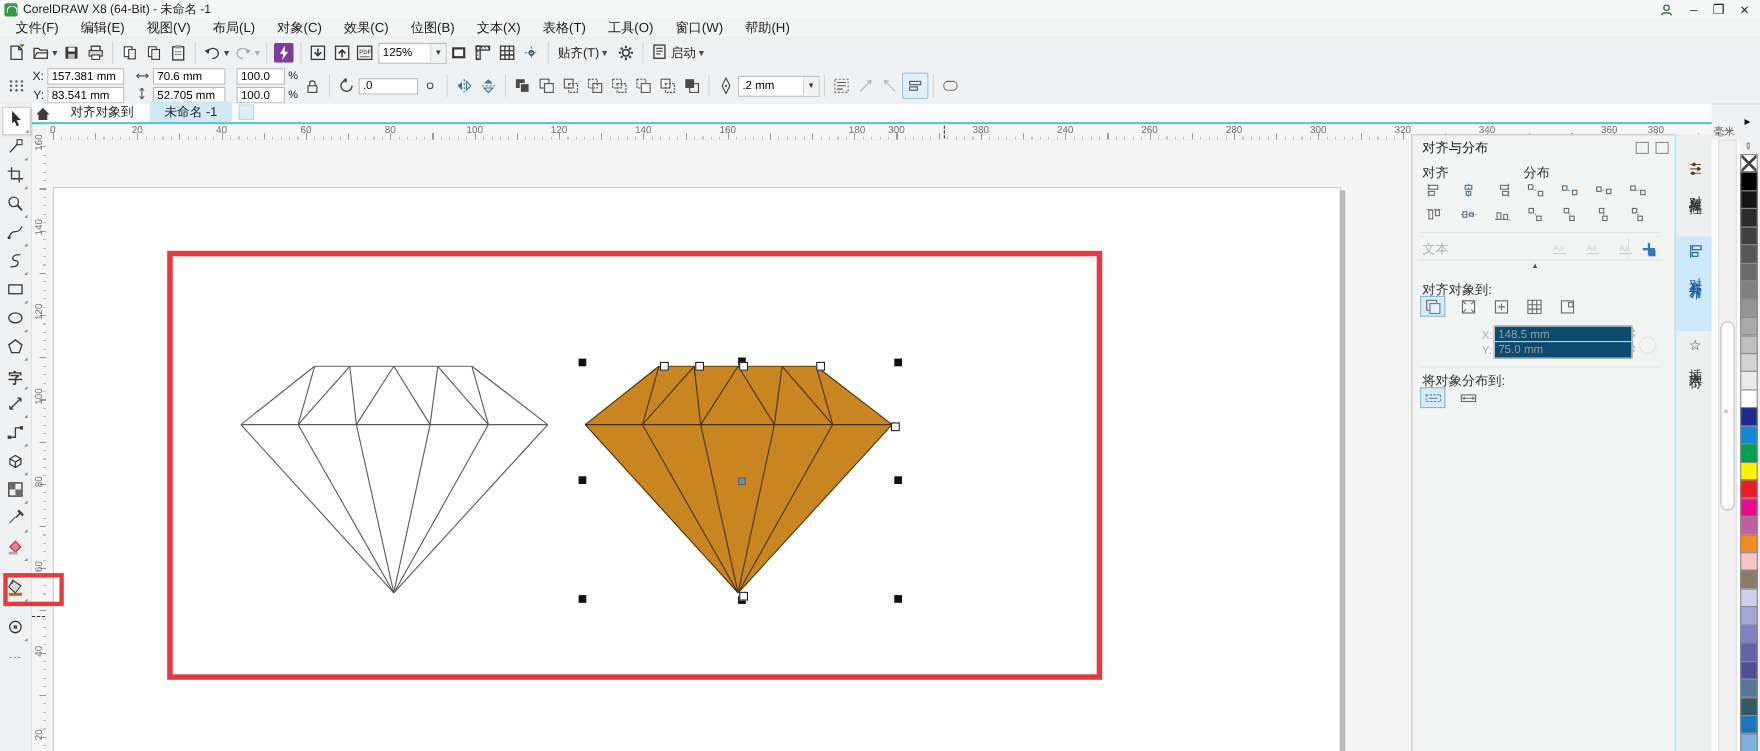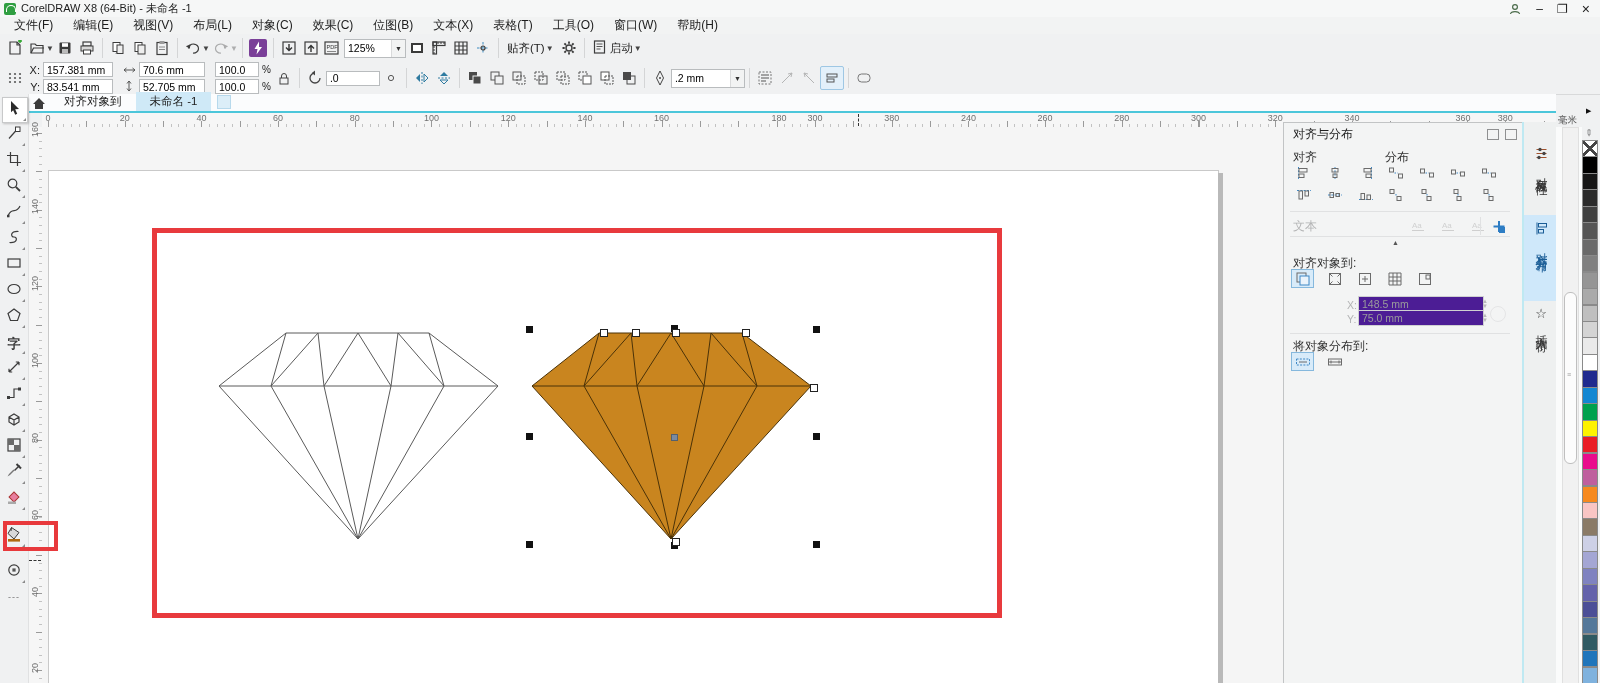--- a/index.html
+++ b/index.html
@@ -83,21 +83,21 @@
   #docker{left:1283px;top:122px;width:239px;height:561px;background:#f3f4f4;border:1px solid #c2c4c5;border-right:none;font-size:12px;}
   #docker-title-row{position:absolute;left:0;top:0;width:100%;height:22px;display:flex;align-items:center;}
   #docker-title{margin-left:9px;color:#222;}
   .dkwin{width:10px;height:9px;border:1px solid #8f9091;margin-right:6px;}
   .dklabel{position:absolute;font-size:12px;color:#333;}
   .dkbtn{position:absolute;width:21px;height:17px;display:flex;align-items:center;justify-content:center;border:1px solid transparent;}
   .dkbtn.active{background:#d8ebf9;border:1px solid #85b8dd;}
   .dkbtn.disabled{opacity:.4;margin-left:31px;}
   .dkdiv{position:absolute;left:6px;width:220px;height:1px;background:#e0e1e2;}
   #dk-collapse{position:absolute;left:108px;top:116px;font-size:7px;color:#555;}
-  .dkfield{position:absolute;height:14px;width:118px;background:#4c1d95;border:1px solid #cfd0d1;color:#9a9b9c;font-size:10.5px;padding:0 3px;font-family:inherit;}
+  .dkfield{position:absolute;height:14px;width:118px;background:#0c4a6e;border:1px solid #cfd0d1;color:#9a9b9c;font-size:10.5px;padding:0 3px;font-family:inherit;}
   .dkflab{position:absolute;font-size:10.5px;color:#b3b4b5;}
   .spin{position:absolute;width:14px;height:16px;display:flex;flex-direction:column;align-items:center;justify-content:center;color:#b9babb;font-size:6px;line-height:5px;}
   #dk-gear{position:absolute;left:206px;top:183px;width:14px;height:14px;border:1px solid #d5d6d7;border-radius:50%;opacity:.5;}
   
   #dockertabs{left:1522px;top:122px;width:34px;height:561px;background:#eef0f0;border-left:2px solid #bfe9f2;}
   .vtab{position:absolute;left:0;width:34px;display:flex;flex-direction:column;align-items:center;gap:4px;padding-top:6px;font-size:12px;color:#333;}
   .vtab .vtxt{writing-mode:vertical-rl;letter-spacing:2px;}
   .vtab.active{background:#cfe8fa;color:#1a5d96;}
   
   #sliver{left:1556px;top:127px;width:26px;height:556px;background:#fafbfb;}

